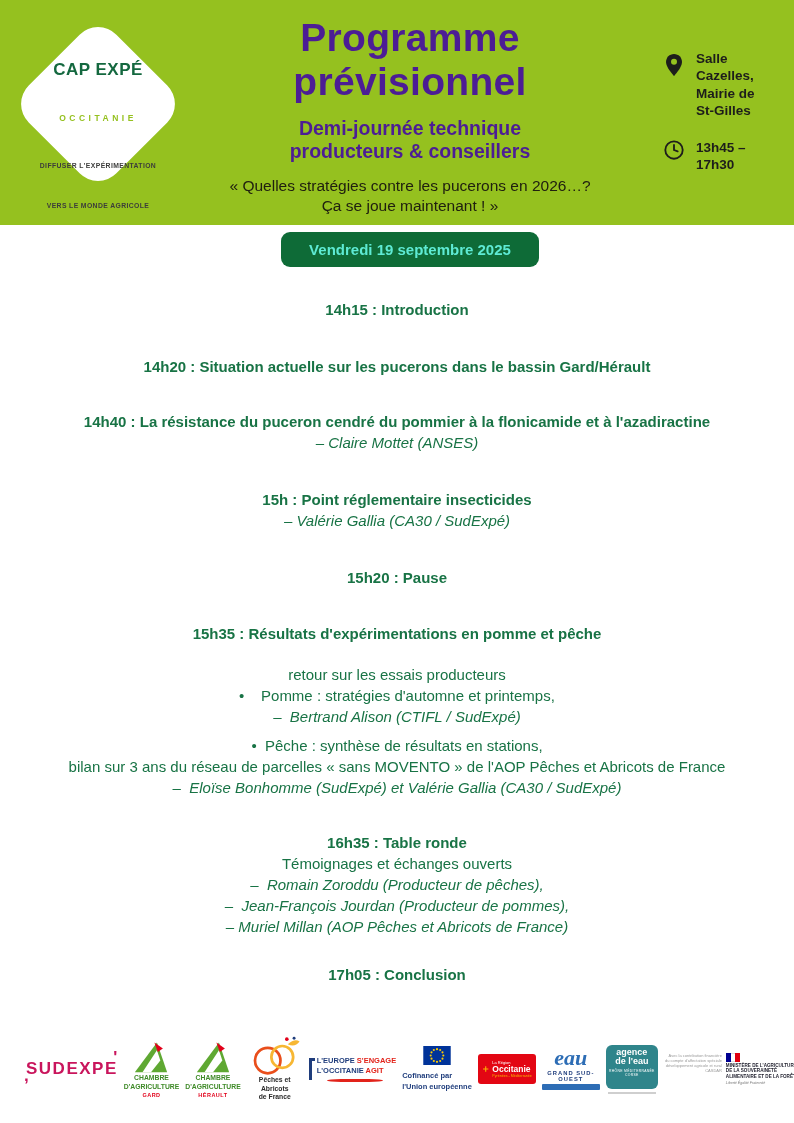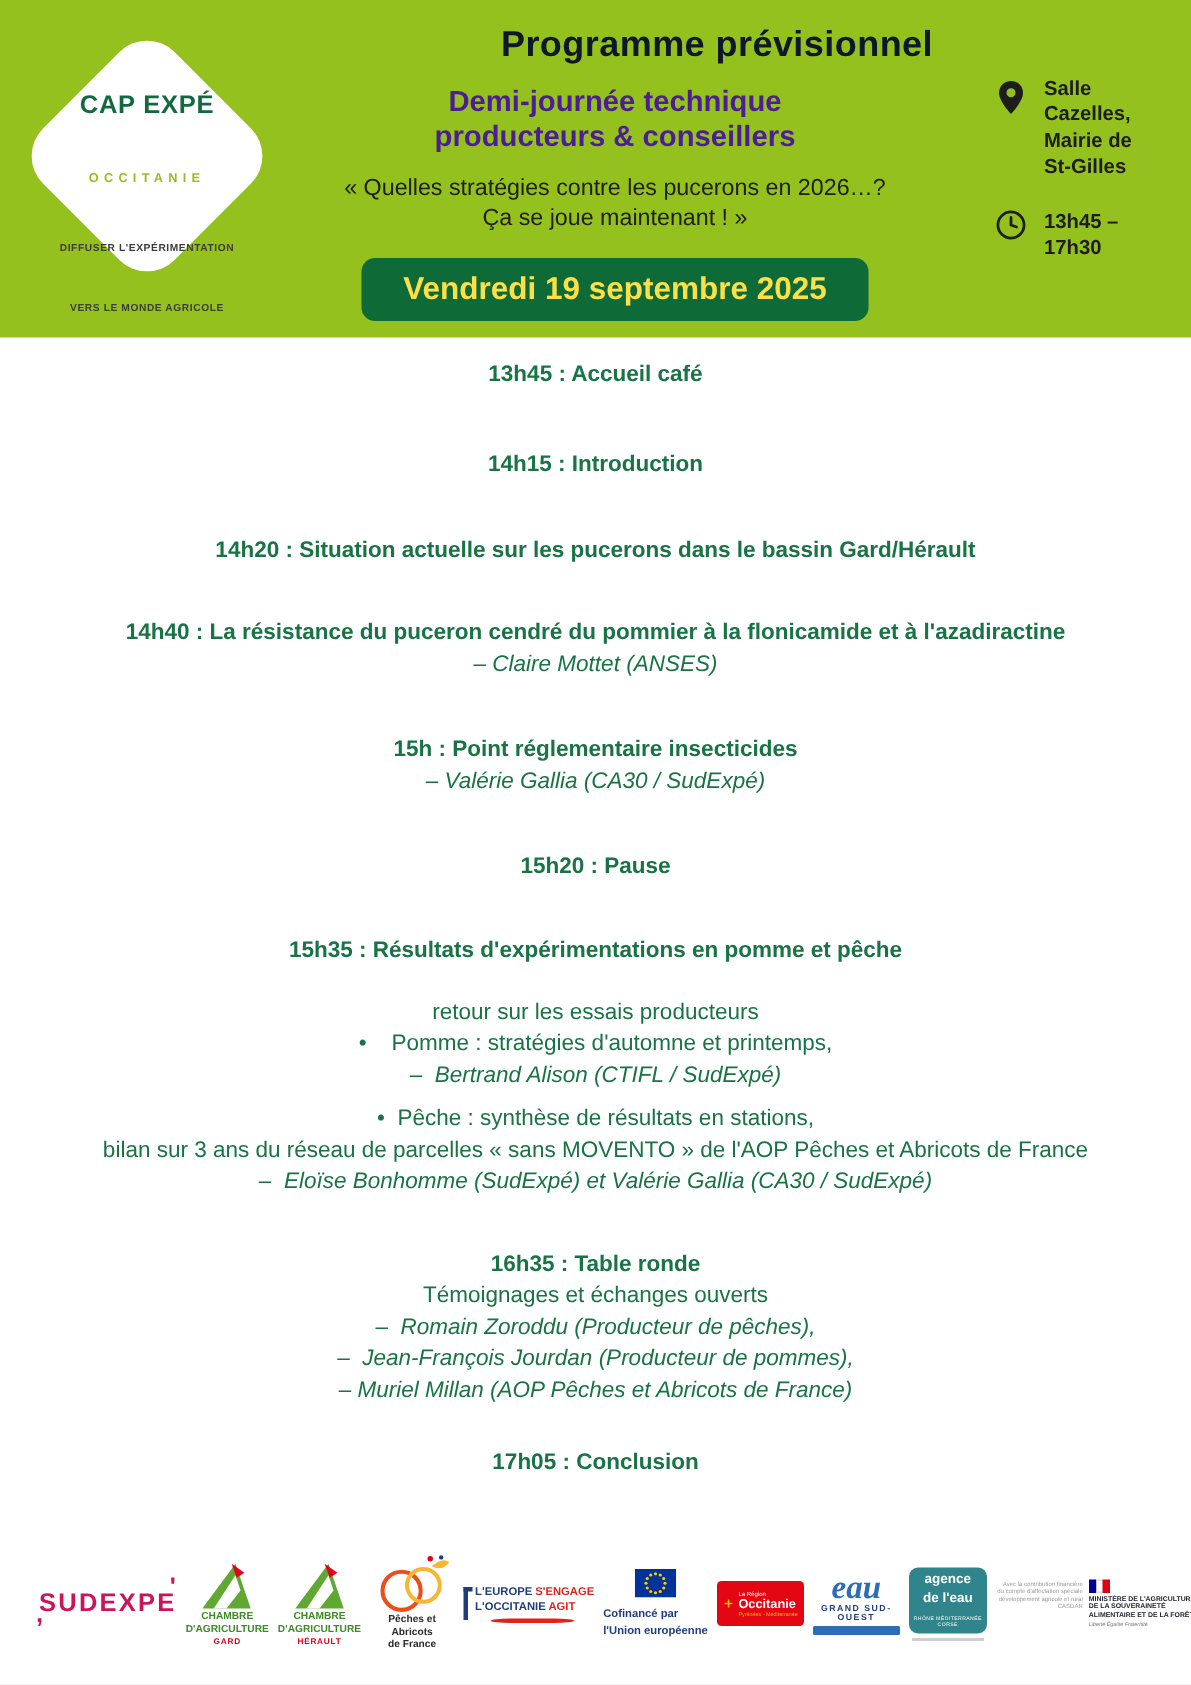--- a/index.html
+++ b/index.html
@@ -20,25 +20,25 @@
   .logo-content { position:absolute; inset:0; display:flex; flex-direction:column;
                   align-items:center; text-align:center; padding-top:14px;gap:32px; }
   .logo-gfx { width:112px; height:84px; }
   .logo-title { font-size:17px; font-weight:bold; color:#14683f; letter-spacing:.5px; margin-top:-2px; }
   .logo-region { font-size:8.5px; font-weight:bold; color:#95c11f; letter-spacing:3.5px; margin-top:1px; }
   .logo-tag { font-size:6.8px; font-weight:bold; color:#3c3c3b; letter-spacing:.4px; margin-top:1px; }
   .logo-tag.first { margin-top:7px; }
 
   
   .head-center { position:absolute; left:198px; width:424px; top:0; text-align:center; padding-top:16px; }
-  .main-title { font-size:24px; font-weight:bold; color:#0f172a; letter-spacing:.3px;text-align:right; }
+  .main-title { font-size:39px; font-weight:bold; color:#4c1d95; letter-spacing:.3px; }
   .subtitle { font-size:19.5px; font-weight:bold; color:#4c1d95; line-height:1.2; margin-top:13px; }
   .quote { font-size:15.5px; color:#20200f; line-height:1.32; margin-top:12px; }
-  .date-btn { display:inline-block; margin-top:15px; background:#0e6b37; color:#fde047;
-              font-weight:bold; font-size:21px; padding:9px 28px; border-radius:9px; }
+  .date-btn { display:inline-block; margin-top:15px; background:#0e6b37; color:#5eead4;
+              font-weight:bold; font-size:15px; padding:9px 28px; border-radius:9px; }
 
   
   .head-right { position:absolute; right:14px; top:50px; width:118px;
                 display:flex; flex-direction:column; gap:20px; }
   .info-row { display:flex; gap:10px; align-items:flex-start; }
   .info-icon { flex:none; width:24px; }
   .info-text { font-size:13.5px; font-weight:bold; color:#1d1d1b; line-height:1.28; }
 
   
   .schedule { flex:none; padding-top:14px; text-align:center; color:#187345; }
@@ -79,21 +79,21 @@
   .occ-text { display:flex; flex-direction:column; text-align:left; color:#fff; }
   .occ-top { font-size:4px; } .occ-name { font-size:8.5px; font-weight:bold; line-height:1.05; }
   .occ-sub { font-size:3.6px; color:#fab600; white-space:nowrap; }
 
   .eau-big { font-size:22px; font-weight:bold; font-style:italic; color:#2d6db5; line-height:.9;
              font-family:"Liberation Serif", serif; }
   .eau-sub { font-size:5.8px; font-weight:bold; color:#1f3d7c; letter-spacing:1px; margin-top:2px; }
   .eau-bar { width:58px; height:6px; background:#2d6db5; margin-top:2px; border-radius:1px; }
 
   .agence-box { width:52px; height:44px; background:#2f858b; border-radius:6px; color:#fff;
-                display:flex; flex-direction:column; align-items:center; justify-content:space-between; padding:3px; }
+                display:flex; flex-direction:column; align-items:center; justify-content:flex-start; padding:3px; }
   .ag-l1 { font-size:9px; font-weight:bold; line-height:1; }
   .ag-l2 { font-size:9px; font-weight:bold; line-height:1.1; }
   .ag-sub { font-size:3.4px; margin-top:3px; letter-spacing:.3px; }
   .ag-under { width:48px; height:2px; background:#cfcfcf; margin-top:3px; }
 
   .ministere { flex-direction:row; gap:4px; align-items:flex-start; }
   .casdar { width:58px; font-size:4px; color:#9a9a9a; text-align:right; line-height:1.25; }
   .min-col { width:72px; text-align:left; }
   .flag { display:flex; height:9px; width:14px; margin-bottom:1px; }
   .flag div { flex:1; } .f-b{background:#000091} .f-w{background:#fff; border-top:1px solid #ddd; border-bottom:1px solid #ddd;} .f-r{background:#e1000f}

